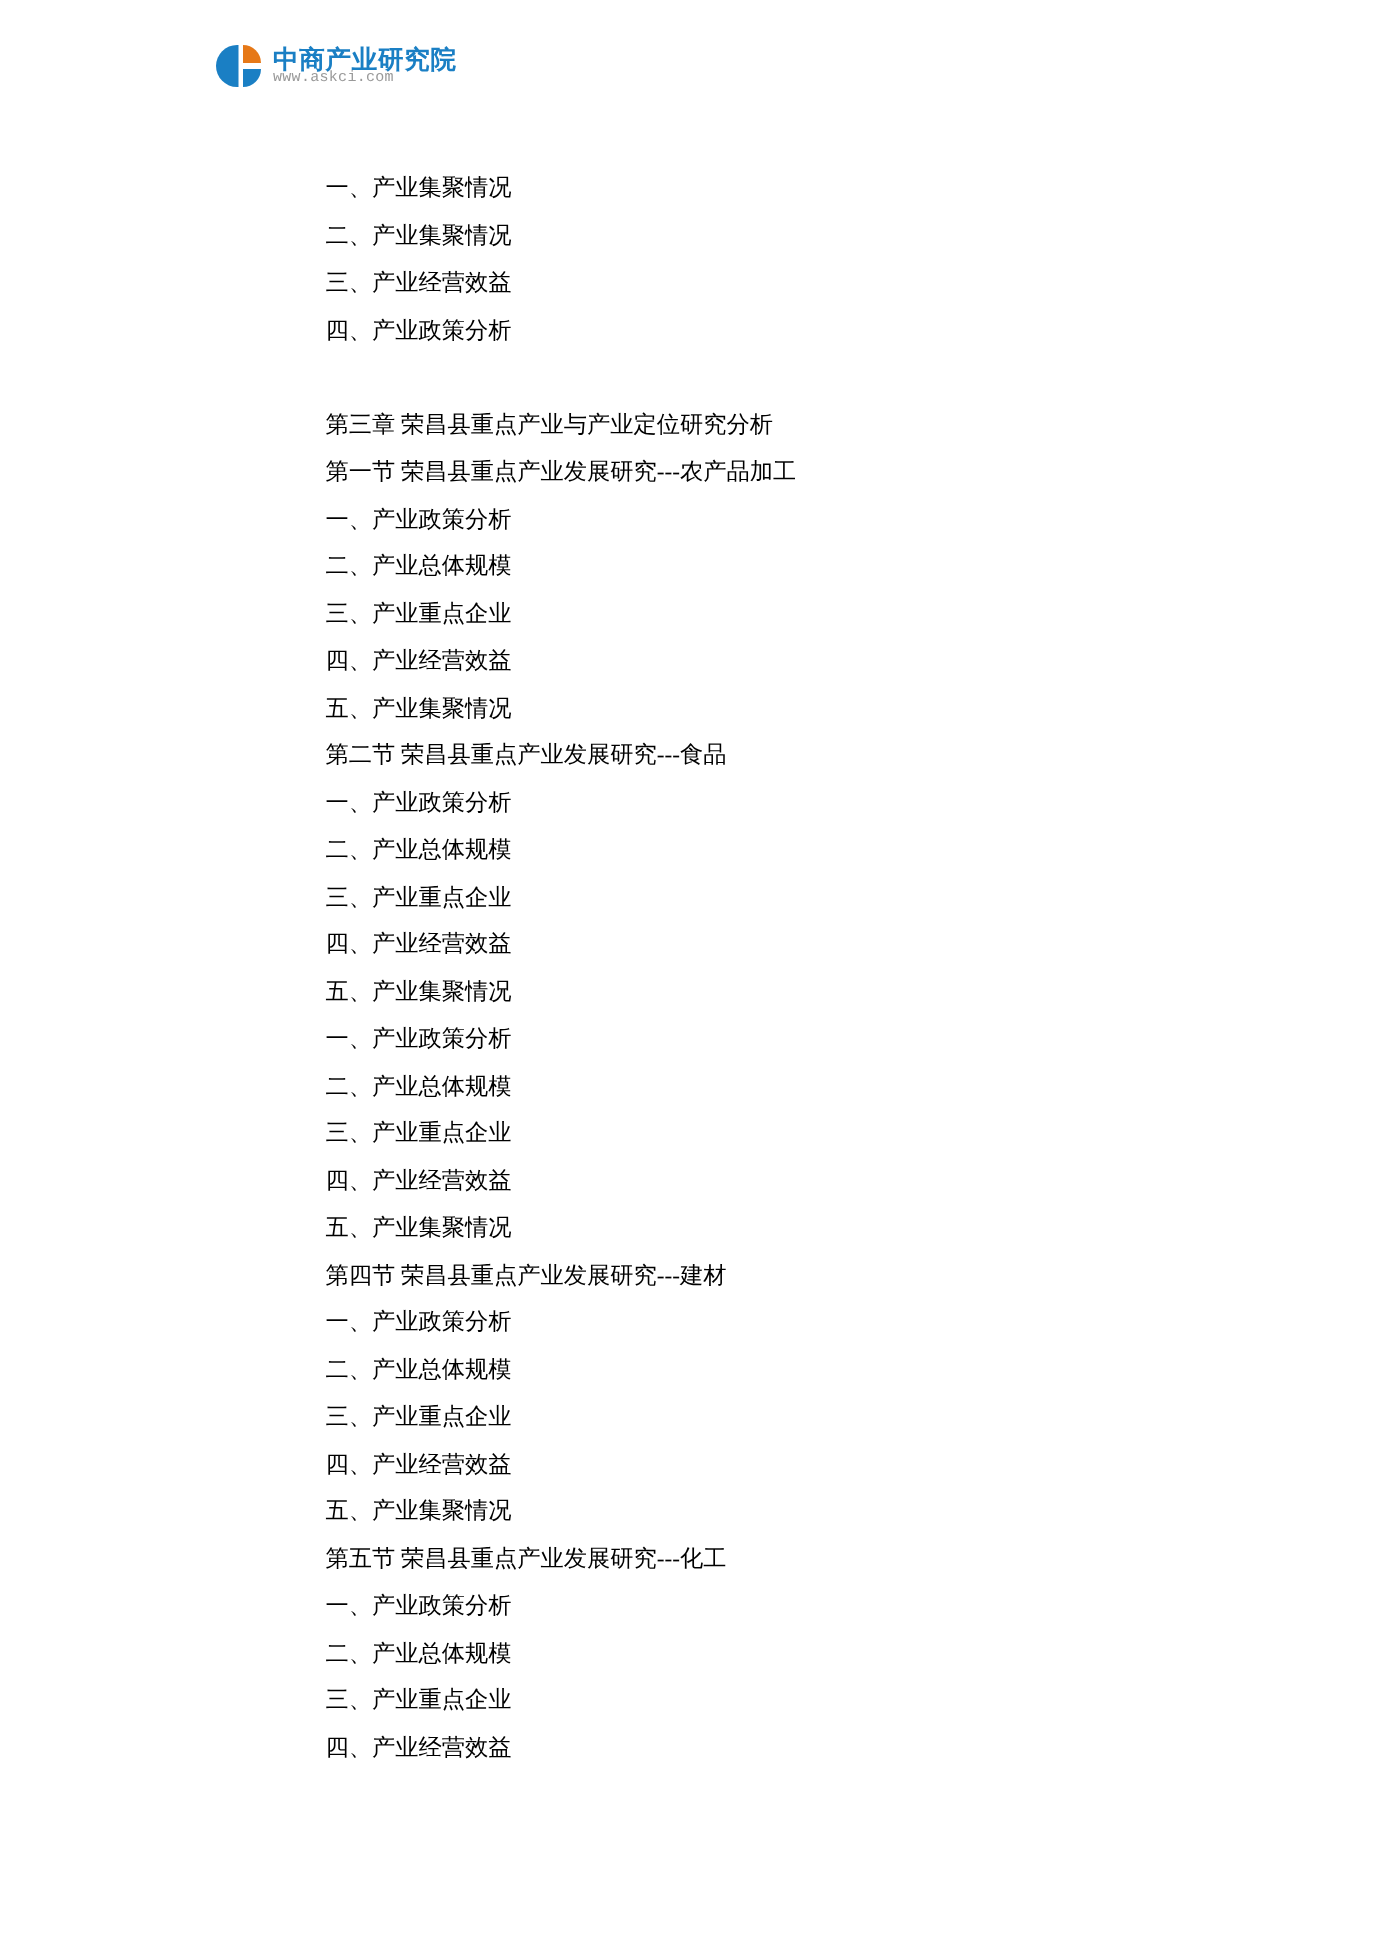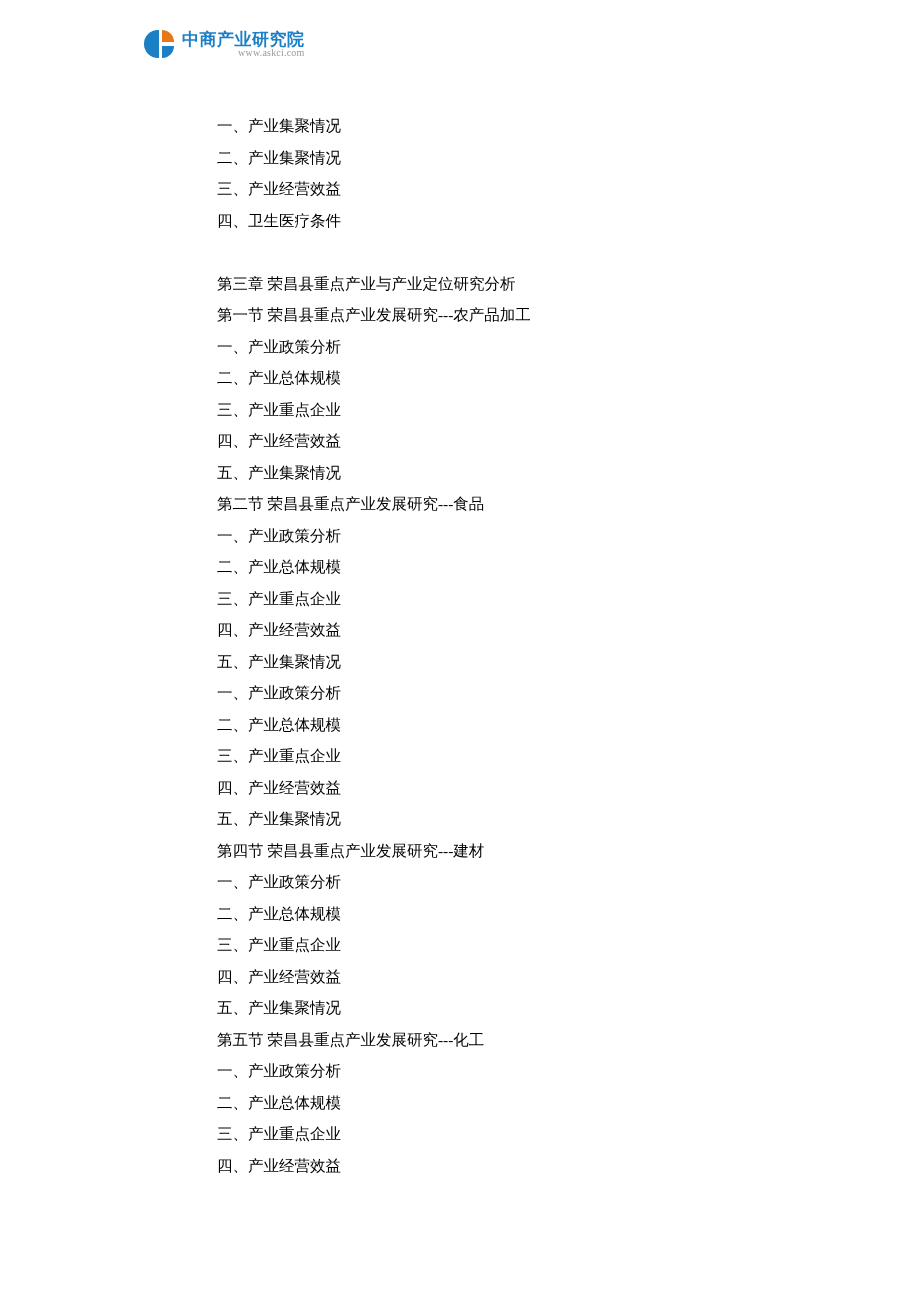--- a/index.html
+++ b/index.html
@@ -51,33 +51,32 @@
       height: 12px;
       background: #1a7fc4;
       border-radius: 0 0 12px 0;
       right: 2px;
       bottom: 2px;
     }
     .logo-text {
       display: flex;
       flex-direction: column;
       line-height: 1;
-      text-align: right;
     }
     .logo-title {
       font-size: 17px;
       font-weight: bold;
       color: #1a7fc4;
       font-family: "SimHei", "黑体", sans-serif;
       letter-spacing: 0.5px;
     }
     .logo-url {
       font-size: 10px;
       color: #999999;
-      font-family: Liberation Serif, serif;
+      font-family: Liberation Mono, monospace;
       letter-spacing: 0.2px;
     }
     .content {
       position: absolute;
       top: 110px;
       left: 217px;
       width: 560px;
     }
     .line {
       font-size: 15.5px;
@@ -101,21 +100,21 @@
   <div class="logo-text">
     <div class="logo-title">中商产业研究院</div>
     <div class="logo-url">www.askci.com</div>
   </div>
 </div>
 
 <div class="content">
   <div class="line">一、产业集聚情况</div>
   <div class="line">二、产业集聚情况</div>
   <div class="line">三、产业经营效益</div>
-  <div class="line">四、卫生医疗条件</div>
+  <div class="line">四、产业政策分析</div>
   <div class="blank-line"></div>
   <div class="line">第三章  荣昌县重点产业与产业定位研究分析</div>
   <div class="line">第一节  荣昌县重点产业发展研究---农产品加工</div>
   <div class="line">一、产业政策分析</div>
   <div class="line">二、产业总体规模</div>
   <div class="line">三、产业重点企业</div>
   <div class="line">四、产业经营效益</div>
   <div class="line">五、产业集聚情况</div>
   <div class="line">第二节  荣昌县重点产业发展研究---食品</div>
   <div class="line">一、产业政策分析</div>

